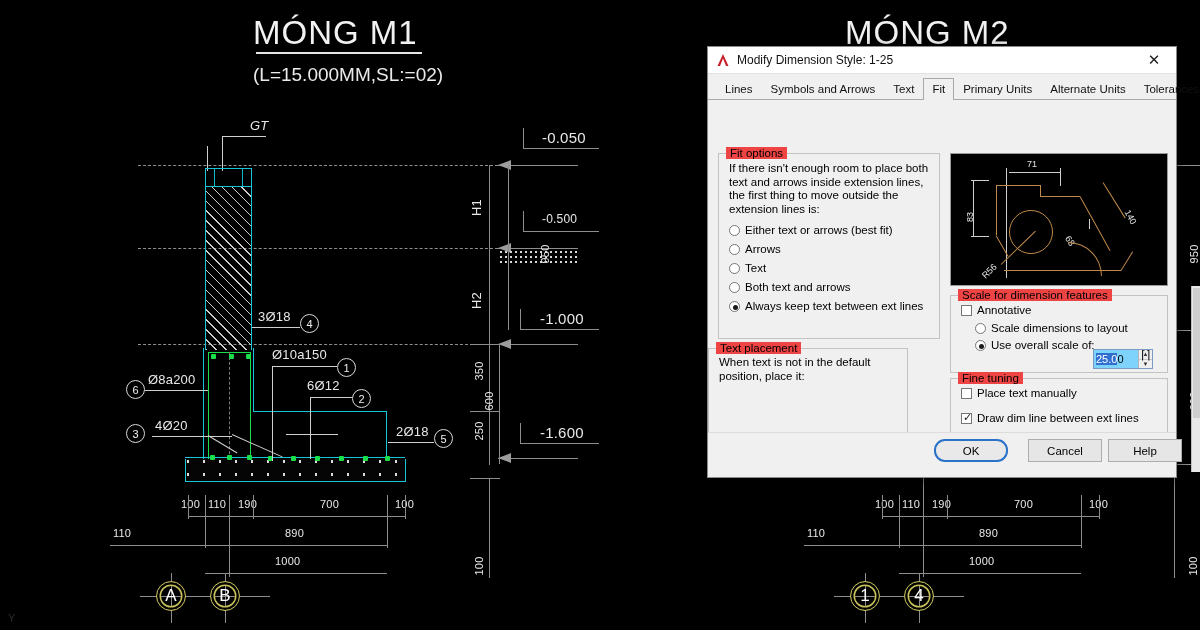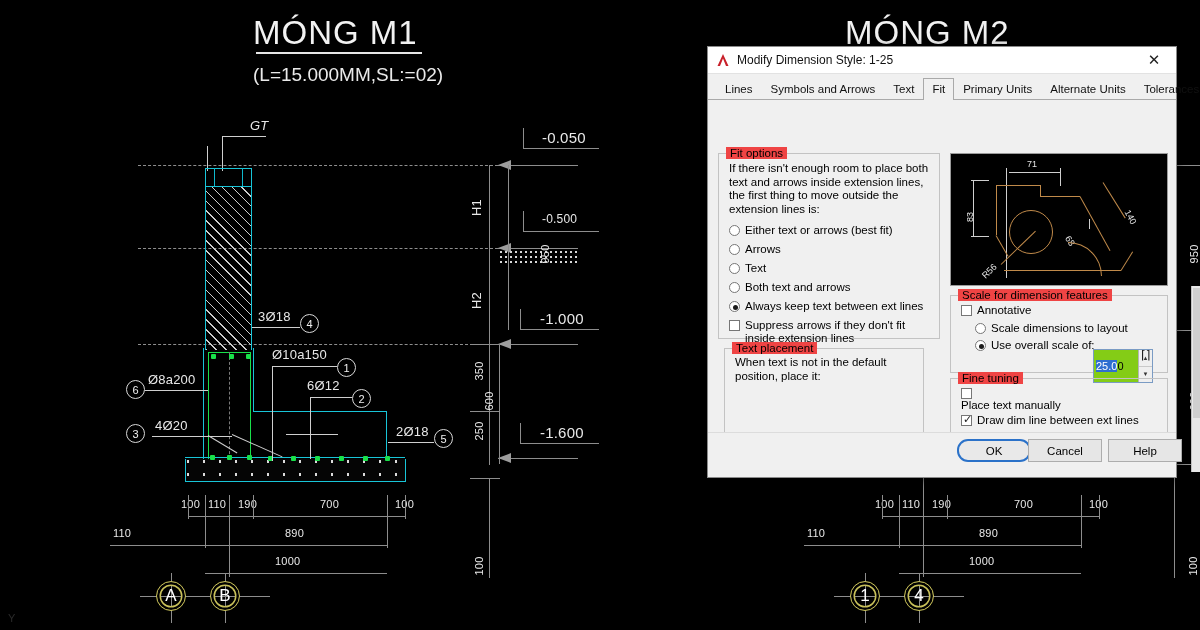--- a/index.html
+++ b/index.html
@@ -99,21 +99,21 @@
   .cbx { width:11px; height:11px; border:1px solid #767676; background:#fff; margin:1px 5px 0 0; flex:0 0 auto; position:relative; }
   .cbx.on:after { content:""; position:absolute; left:1px; top:-2px; color:#1a1a1a; font-size:11px; line-height:11px; }
   .cbx.on:after { content:"\2713"; }
   .rlab { font-size:11.5px; line-height:13px; }
 
   .preview { position:absolute; background:#000; border:1px solid #9a9a9a; overflow:hidden; }
   .pvln { position:absolute; background:#c08a4a; }
   .pvw  { position:absolute; background:#cfcfcf; }
   .pvtxt { position:absolute; color:#e4e4e4; font-size:9px; }
 
-  .spin { position:absolute; display:flex; border:1px solid #7a9bc4; background:#84cc16; height:34px; }
+  .spin { position:absolute; display:flex; border:1px solid #7a9bc4; background:#7dd3fc; height:20px; }
   .spinval { width:44px; font-size:11px; display:flex; align-items:center; padding-left:2px; position:relative; }
   .sel { background:#2f6fd0; color:#fff; }
   .ibeam { position:absolute; color:#1a1a1a; font-size:12px; }
   .spinbtns { width:14px; border-left:1px solid #b5b5b5; display:flex; flex-direction:column; background:#efefef; }
   .sb { flex:1; display:flex; align-items:center; justify-content:center; font-size:6px; color:#333; }
   .sb:first-child { border-bottom:1px solid #c9c9c9; }
 
   .btnrow { position:absolute; left:0; right:0; bottom:0; height:45px; border-top:1px solid #dcdcdc; background:#f0f0f0; }
   .btn {
     position:absolute; top:6px; height:23px; width:74px; background:#e6e6e6;
@@ -361,28 +361,24 @@
           <span class="rlab">Text</span>
         </div>
         <div class="row">
           <span class="radio"></span>
           <span class="rlab">Both text and arrows</span>
         </div>
         <div class="row">
           <span class="radio on"></span>
           <span class="rlab">Always keep text between ext lines</span>
         </div>
-        <div class="row" style="margin-top:4px;">
-          <span class="cbx"></span>
-          <span class="rlab" style="max-width:175px; display:inline-block;">Suppress arrows if they don't fit inside extension lines</span>
-        </div>
       </div>
     </div>
 
-    <div class="grp" style="left:16px; top:198px; width:200px; height:86px;">
+    <div class="grp" style="left:0; top:198px; width:200px; height:86px;">
       <span class="grplab">Text placement</span>
       <div class="hint" style="padding:7px 10px 0 10px;">When text is not in the default position, place it:</div>
     </div>
 
     <div class="preview" style="left:242px; top:3px; width:218px; height:133px;">
       <div class="pvw" style="left:55px; top:14px; width:1px; height:110px;"></div>
       <div class="pvw" style="left:58px; top:18px; width:52px; height:1px;"></div>
       <div class="pvw" style="left:109px; top:14px; width:1px; height:18px;"></div>
       <div class="pvtxt" style="left:76px; top:5px;">71</div>
       <div class="pvtxt" style="left:14px; top:58px; transform:rotate(-90deg);">83</div>
@@ -432,33 +428,33 @@
           <span class="sb">▲</span>
           <span class="sb">▼</span>
         </span>
       </div>
       <span class="ibeam" style="left:190px; top:52px;">⌈⌉</span>
     </div>
 
     <div class="grp" style="left:242px; top:228px; width:218px; height:56px;">
       <span class="grplab">Fine tuning</span>
       <div style="padding:8px 10px 0 10px;">
-        <div class="row" style="margin-bottom:2px;flex-direction:column;">
+        <div class="row" style="margin-bottom:12px;">
           <span class="cbx"></span>
           <span class="rlab">Place text manually</span>
         </div>
         <div class="row">
           <span class="cbx on"></span>
           <span class="rlab">Draw dim line between ext lines</span>
         </div>
       </div>
     </div>
 
     <div class="btnrow">
-      <div class="btn def" style="left:249px;border-radius:11px;">OK</div>
+      <div class="btn def" style="left:226px;border-radius:11px;">OK</div>
       <div class="btn" style="left:320px;">Cancel</div>
       <div class="btn" style="left:400px;">Help</div>
     </div>
   </div>
 </div>
 
 <div class="sbar">
     <i></i>
   </div>
 

